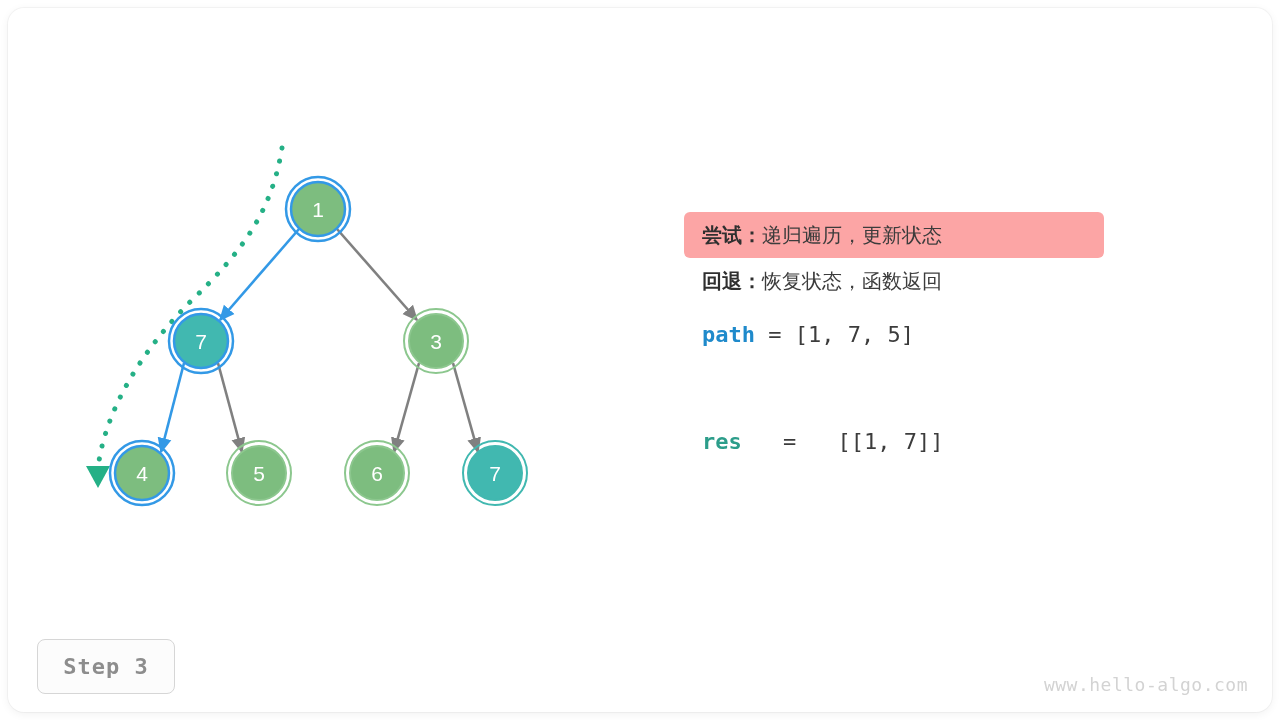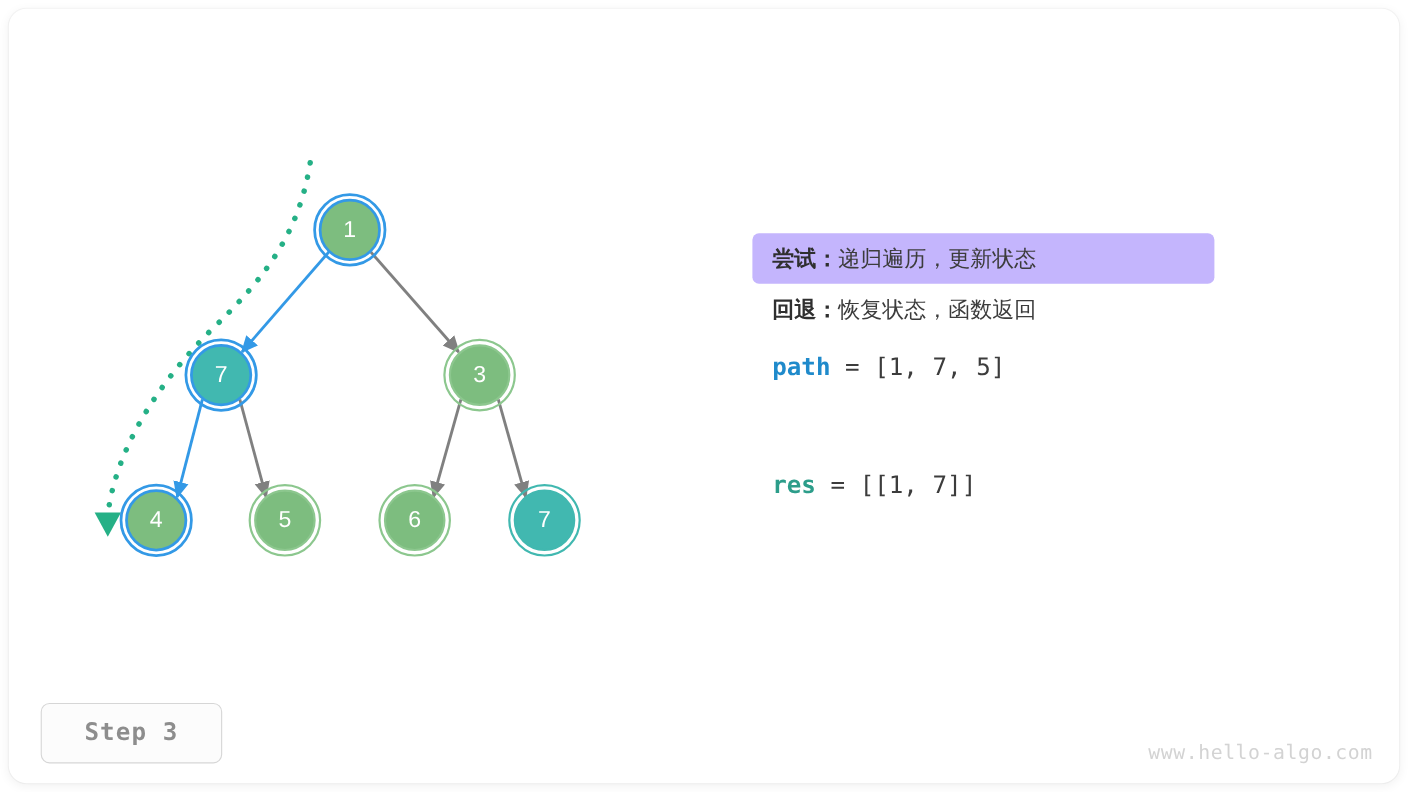--- a/index.html
+++ b/index.html
@@ -51,21 +51,21 @@
     height: 46px;
     display: flex;
     align-items: center;
     padding: 0 18px;
     box-sizing: border-box;
     font-size: 20px;
     color: #3c3c3c;
     white-space: nowrap;
   }
   .stmt-row.highlight {
-    background: #c4b5fd;
+    background: #fca5a5;
     border-radius: 6px;
   }
   .stmt-label {
     font-weight: bold;
     color: #2f2f2f;
   }
   .stmt-text {
     color: #3c3c3c;
     text-align: right;
   }
@@ -73,33 +73,33 @@
   
   .code-row {
     display: flex;
     align-items: baseline;
     padding: 0 18px;
     font-family: "DejaVu Sans Mono", "Liberation Mono", monospace;
     font-size: 22px;
     white-space: pre;
   }
   #path-row { margin-top: 18px; }
-  #res-row  { margin-top: 82px; }
+  #res-row  { margin-top: 82px; gap: 28px; }
 
   .var-path { color: #1f8acb; font-weight: bold; }
   .var-res  { color: #2c9d8a; font-weight: bold; }
   .code-eq  { color: #3c3c3c; font-weight: normal; }
   .code-val { color: #3c3c3c; }
 
   
   #step-badge {
     position: absolute;
     left: 37px;
     top: 639px;
-    width: 165px;
+    width: 138px;
     height: 55px;
     box-sizing: border-box;
     border: 1px solid #d6d6d6;
     border-radius: 8px;
     background: #fcfcfc;
     display: flex;
     align-items: center;
     justify-content: center;
     font-family: "DejaVu Sans Mono", "Liberation Mono", monospace;
     font-size: 22px;

